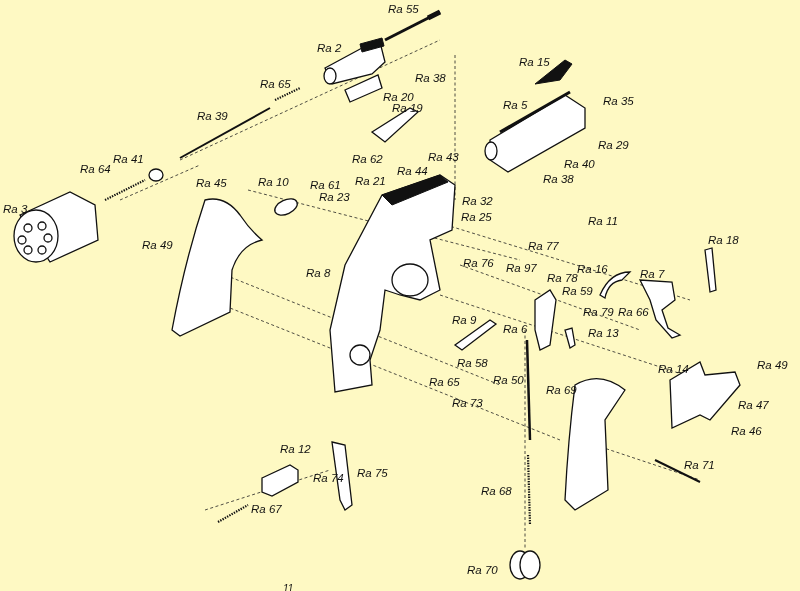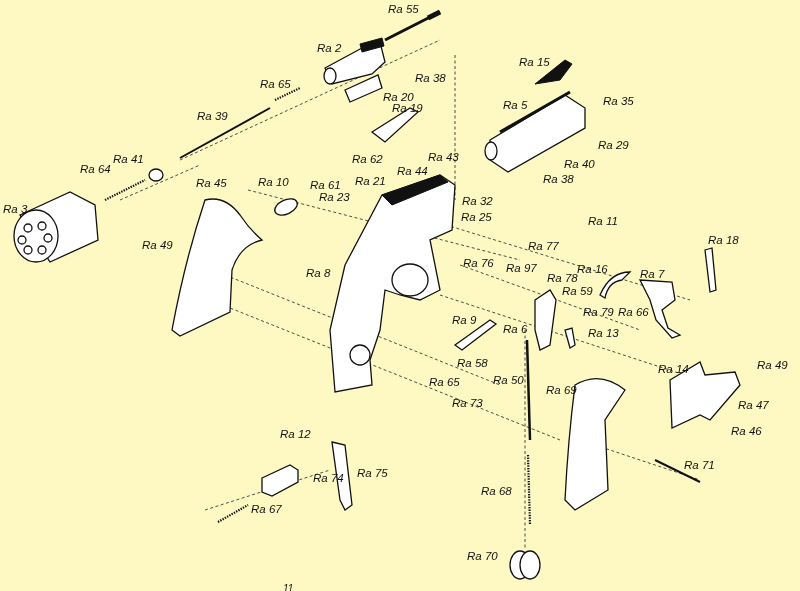--- a/index.html
+++ b/index.html
@@ -162,21 +162,21 @@
 <div class="lbl" style="left:588px;top:328px">Ra 13</div>
 <div class="lbl" style="left:457px;top:358px">Ra 58</div>
 <div class="lbl" style="left:658px;top:364px">Ra 14</div>
 <div class="lbl" style="left:757px;top:360px">Ra 49</div>
 <div class="lbl" style="left:429px;top:377px">Ra 65</div>
 <div class="lbl" style="left:493px;top:375px">Ra 50</div>
 <div class="lbl" style="left:546px;top:385px">Ra 69</div>
 <div class="lbl" style="left:738px;top:400px">Ra 47</div>
 <div class="lbl" style="left:452px;top:398px">Ra 73</div>
 <div class="lbl" style="left:731px;top:426px">Ra 46</div>
-<div class="lbl" style="left:280px;top:429px">Ra 12</div>
+<div class="lbl" style="left:280px;top:444px">Ra 12</div>
 <div class="lbl" style="left:357px;top:468px">Ra 75</div>
 <div class="lbl" style="left:313px;top:473px">Ra 74</div>
 <div class="lbl" style="left:684px;top:460px">Ra 71</div>
 <div class="lbl" style="left:481px;top:486px">Ra 68</div>
 <div class="lbl" style="left:251px;top:504px">Ra 67</div>
-<div class="lbl" style="left:467px;top:551px">Ra 70</div>
+<div class="lbl" style="left:467px;top:565px">Ra 70</div>
 <div class="lbl" style="left:283px;top:584px;font-size:10px">11</div>
 </div>
 
 </body></html>

